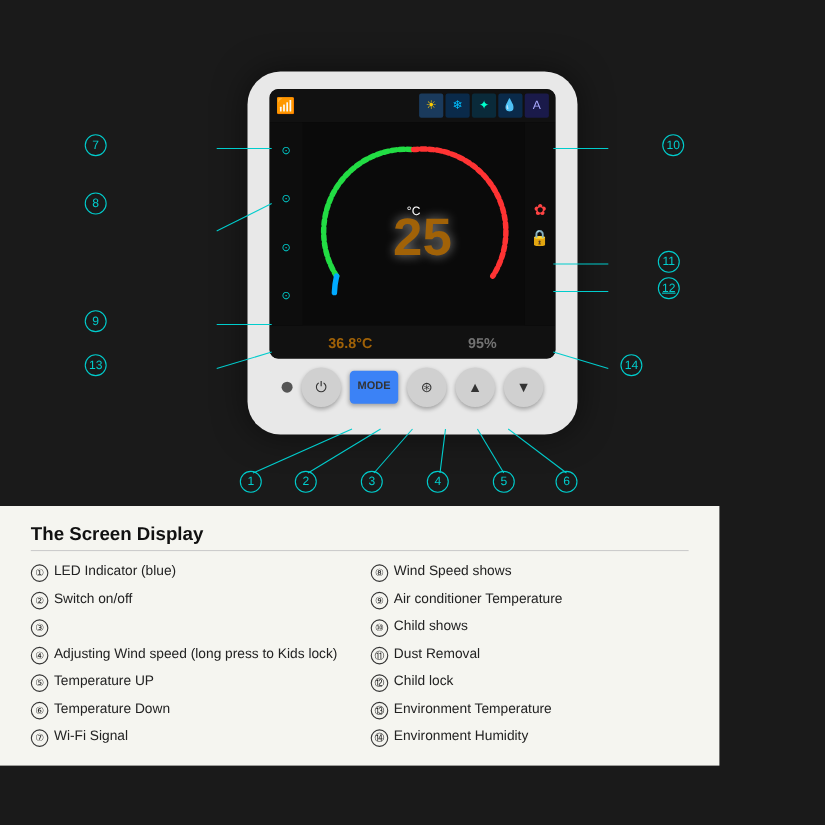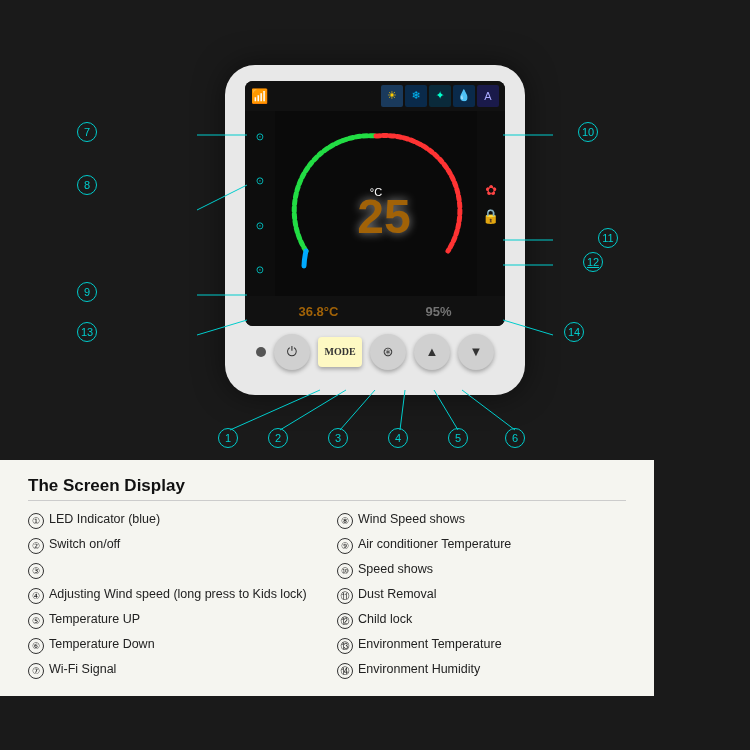--- a/index.html
+++ b/index.html
@@ -209,31 +209,30 @@
       justify-content: center;
       font-size: 13px;
       color: #333;
       cursor: pointer;
       box-shadow: 0 2px 4px rgba(0,0,0,0.3);
     }
 
     .btn-mode {
       width: 44px;
       height: 30px;
-      background: #fef9c3;
+      background: #3b82f6;
       border-radius: 4px;
       display: flex;
       align-items: center;
       justify-content: center;
       font-size: 10px;
       font-weight: bold;
       color: #333;
       cursor: pointer;
       box-shadow: 0 2px 4px rgba(0,0,0,0.3);
-      font-family: Liberation Serif, serif;
     }
 
     
     .bottom-section {
       width: 654px;
       background: #f5f5f0;
       padding: 16px 28px 14px 28px;
     }
 
     .screen-display-title {
@@ -394,23 +393,23 @@
 
     <line x1="434" y1="390" x2="458" y2="430" stroke="#00cccc" stroke-width="1"></line>
 
     <line x1="462" y1="390" x2="515" y2="430" stroke="#00cccc" stroke-width="1"></line>
   </svg>
 
   <div class="ann" style="left:77px; top:122px;">7</div>
   <div class="ann" style="left:77px; top:175px;">8</div>
   <div class="ann" style="left:77px; top:282px;">9</div>
   <div class="ann" style="left:77px; top:322px;">13</div>
-  <div class="ann" style="left:578px; top:122px;text-align:right;">10</div>
+  <div class="ann" style="left:602px; top:122px;text-align:right;">10</div>
   <div class="ann" style="left:598px; top:228px;">11</div>
-  <div class="ann" style="left:583px; top:252px;text-decoration:underline;">12</div>
+  <div class="ann" style="left:598px; top:252px;text-decoration:underline;">12</div>
   <div class="ann" style="left:564px; top:322px;">14</div>
   <div class="ann" style="left:218px; top:428px;">1</div>
   <div class="ann" style="left:268px; top:428px;">2</div>
   <div class="ann" style="left:328px; top:428px;">3</div>
   <div class="ann" style="left:388px; top:428px;">4</div>
   <div class="ann" style="left:448px; top:428px;">5</div>
   <div class="ann" style="left:505px; top:428px;">6</div>
 
 </div>
 
@@ -431,21 +430,21 @@
     </div>
     <div class="legend-item">
       <span class="circled">⑨</span>
       <span>Air conditioner Temperature</span>
     </div>
     <div class="legend-item">
       <span class="circled">③</span>
     </div>
     <div class="legend-item">
       <span class="circled">⑩</span>
-      <span>Speed shows</span>
+      <span>Child shows</span>
     </div>
     <div class="legend-item">
       <span class="circled">④</span>
       <span>Adjusting Wind speed (long press to Kids lock)</span>
     </div>
     <div class="legend-item">
       <span class="circled">⑪</span>
       <span>Dust Removal</span>
     </div>
     <div class="legend-item">

